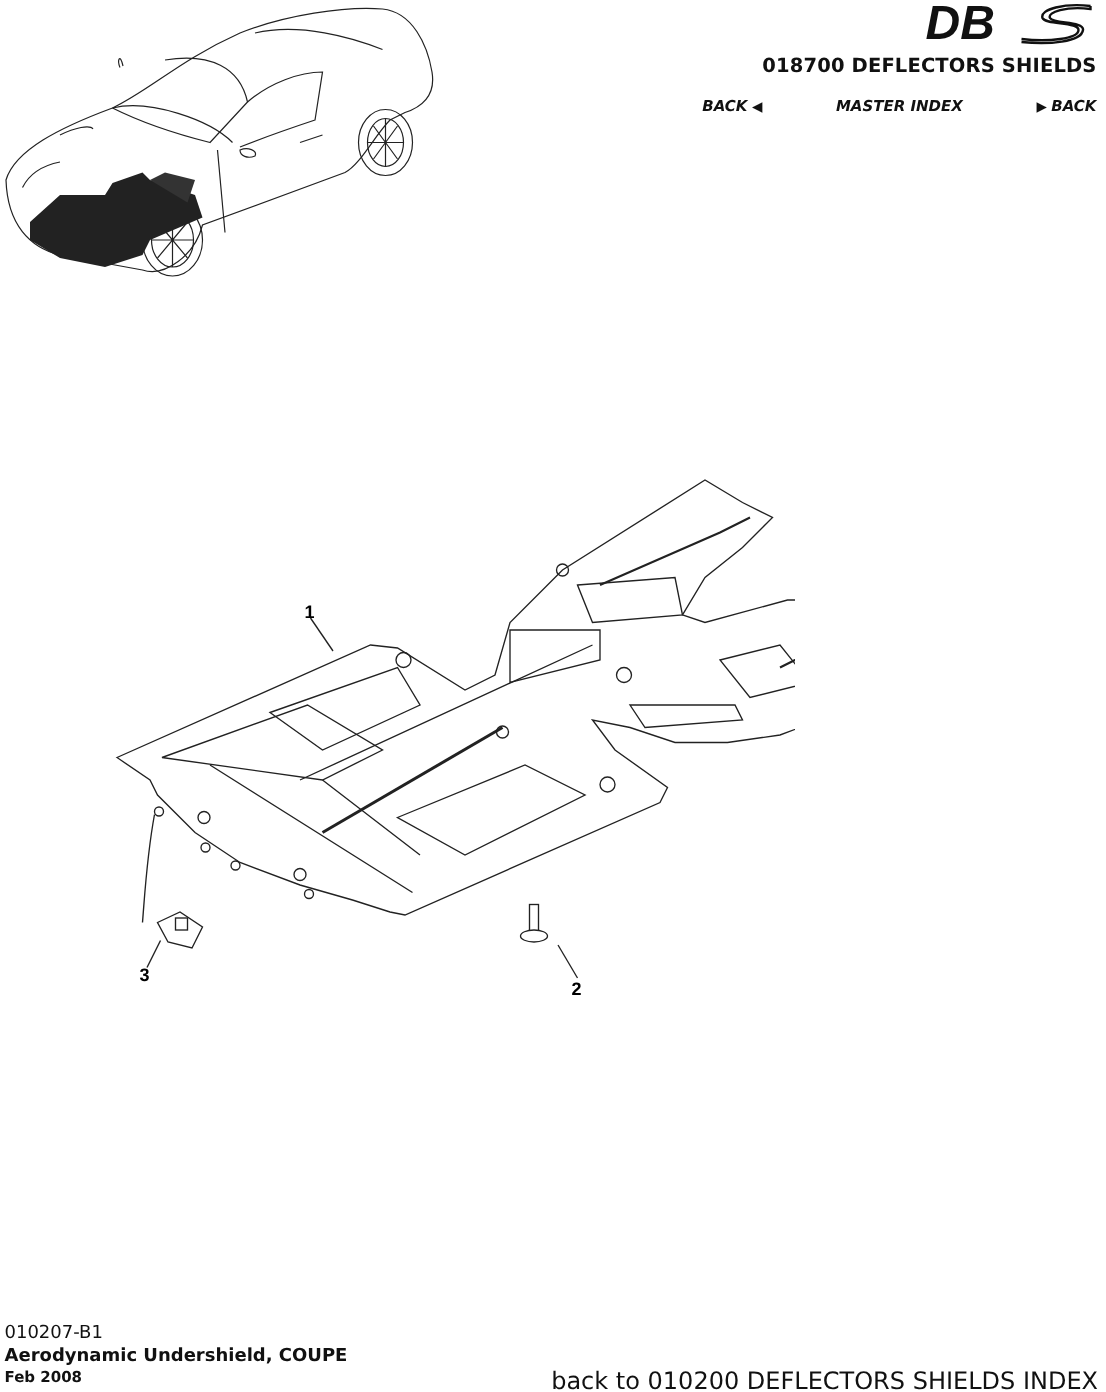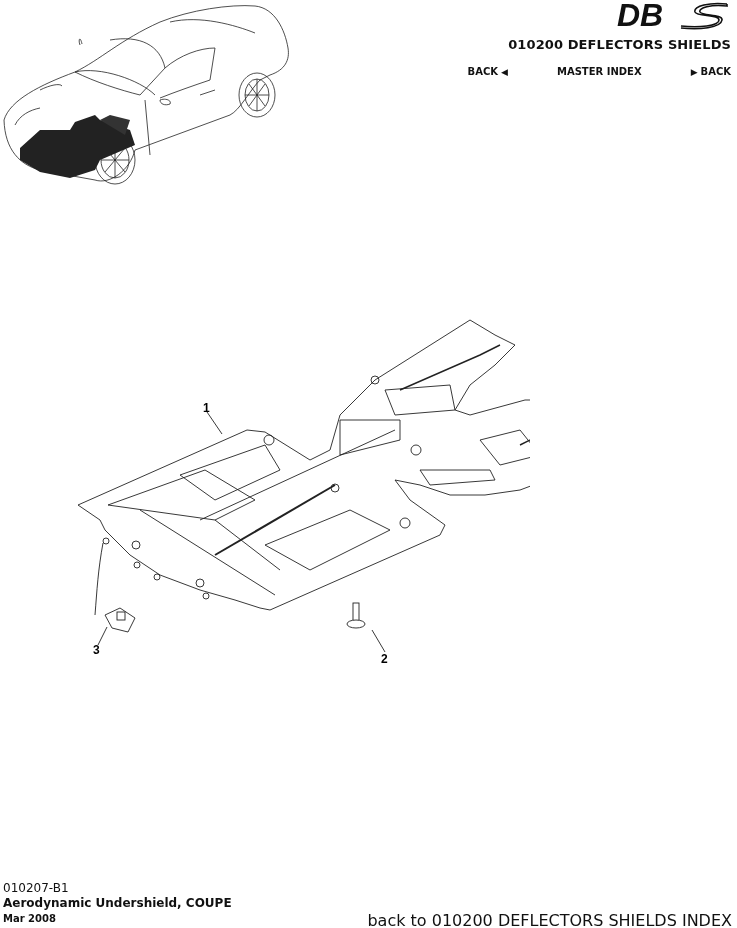--- a/index.html
+++ b/index.html
@@ -1,41 +1,41 @@
 <!DOCTYPE html>
 <html><head>
 <meta charset="utf-8">
 <style>
   html, body { margin:0; padding:0; background:#fff; }
   body { width:737px; height:928px; position:relative; overflow:hidden;
          font-family:"DejaVu Sans", "Liberation Sans", sans-serif; color:#111; }
   .abs { position:absolute; }
   #logo { right:4px; top:0; width:118px; height:30px; }
   #section-title { right:6px; top:37px; font-size:13px; font-weight:bold; letter-spacing:0.1px; white-space:nowrap; }
-  #nav { right:6px; top:66px; font-size:10px; font-weight:bold; white-space:nowrap; display:flex; gap:16px; align-items:center; }
+  #nav { right:6px; top:66px; font-size:10px; font-weight:bold; white-space:nowrap; display:flex; gap:16px; align-items:center;font-style:italic; }
   #nav span { cursor:pointer; }
   .navgap { display:inline-block; width:14px; }
   .tri { font-size:9px; display:inline-block; margin:0 3px; }
   #car { left:0; top:0; width:300px; height:190px; }
   #diagram { left:70px; top:310px; width:460px; height:360px; }
   .callout { font-family:"Liberation Sans", sans-serif; font-weight:bold; font-size:12px; }
   #part-code { left:3px; top:881px; font-size:12px; font-weight:normal; }
   #part-desc { left:3px; top:896px; font-size:12px; font-weight:bold;text-align:center; }
   #part-date { left:3px; top:913px; font-size:10px; font-weight:bold; }
   #back-link { right:5px; top:911px; font-size:16px; font-weight:normal; cursor:pointer; white-space:nowrap; }
 </style>
 </head>
 <body>
 
 <svg id="logo" class="abs" viewBox="0 0 118 30">
   <text x="2" y="26" font-family="Liberation Sans, sans-serif" font-style="italic" font-weight="bold" font-size="32" fill="#111">DB</text>
   <path d="M112 4 C95 2 78 6 80 12 C82 17 104 14 104 20 C104 26 84 28 66 26 M112 4 L112 6 C96 4 83 8 85 12 C87 16 108 14 107 20 C106 28 84 30 66 28" fill="none" stroke="#111" stroke-width="1.6"></path>
 </svg>
 
-<div id="section-title" class="abs">010200 DEFLECTORS SHIELDS</div>
+<div id="section-title" class="abs">018700 DEFLECTORS SHIELDS</div>
 
 <div id="nav" class="abs">
   <span>
     <span>BACK</span><span class="tri">◀</span>
   </span>
   <span class="navgap"></span>
   <span>MASTER INDEX</span>
   <span class="navgap"></span>
   <span>
     <span class="tri">▶</span><span>BACK</span>
@@ -117,14 +117,14 @@
     <rect x="353" y="603" width="6" height="18"></rect>
     <ellipse cx="356" cy="624" rx="9" ry="4"></ellipse>
   </g>
   <text x="203" y="412" class="callout">1</text>
   <text x="381" y="663" class="callout">2</text>
   <text x="93" y="654" class="callout">3</text>
 </svg>
 
 <div id="part-code" class="abs">010207-B1</div>
 <div id="part-desc" class="abs">Aerodynamic Undershield, COUPE</div>
-<div id="part-date" class="abs">Mar 2008</div>
+<div id="part-date" class="abs">Feb 2008</div>
 <div id="back-link" class="abs">back to 010200 DEFLECTORS SHIELDS INDEX</div>
 
 </body></html>

